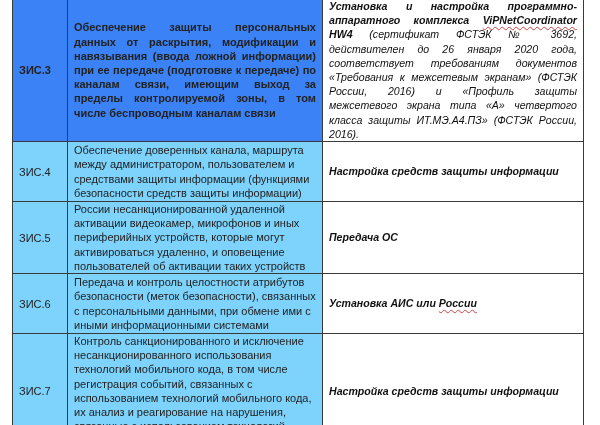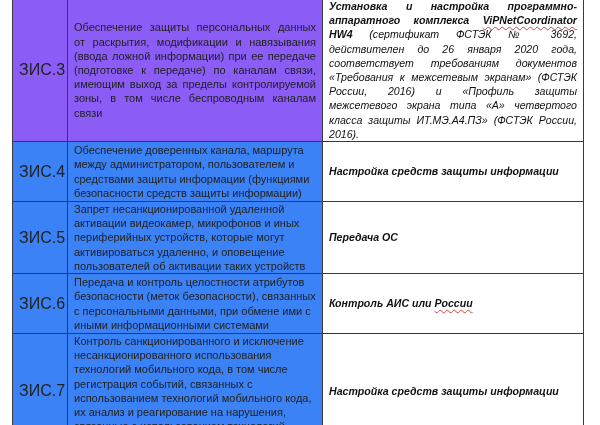--- a/index.html
+++ b/index.html
@@ -27,27 +27,27 @@
       border: 1.5px solid #3a3a3a;
       vertical-align: middle;
       padding: 0 6px;
       box-sizing: border-box;
     }
     .col-id { width: 55px; }
     .col-desc { width: 255px; }
     .col-measure { width: 261px; }
 
     .row-green .cell-id,
-    .row-green .cell-desc { background: #8b5cf6; }
+    .row-green .cell-desc { background: #3b82f6; font-weight: bold; }
     .row-pink .cell-id,
-    .row-pink .cell-desc { background: #3b82f6; }
+    .row-pink .cell-desc { background: #7dd3fc; }
     .cell-measure { background: #ffffff; }
 
     .cell-id {
-      font-size: 16px;
+      font-size: 11px;
       padding-left: 8px;
       color: #222;
     }
     .cell-desc {
       font-size: 11px;
       line-height: 14.2px;
       color: #222;
     }
     .row-green .cell-desc {
       text-align: justify;
@@ -109,36 +109,36 @@
       <td class="cell-measure">
         <span class="measure-bold">Настройка средств защиты информации</span>
       </td>
     </tr>
 
     <tr class="row-pink row-3">
       <td class="cell-id">
         <span>ЗИС.5</span>
       </td>
       <td class="cell-desc">
-        <span>Запрет несанкционированной удаленной активации видеокамер, микрофонов и иных периферийных устройств, которые могут активироваться удаленно, и оповещение пользователей об активации таких устройств</span>
+        <span>России несанкционированной удаленной активации видеокамер, микрофонов и иных периферийных устройств, которые могут активироваться удаленно, и оповещение пользователей об активации таких устройств</span>
       </td>
       <td class="cell-measure">
         <span class="measure-bold">Передача ОС</span>
       </td>
     </tr>
 
     <tr class="row-pink row-4">
       <td class="cell-id">
         <span>ЗИС.6</span>
       </td>
       <td class="cell-desc">
         <span>Передача и контроль целостности атрибутов безопасности (меток безопасности), связанных с персональными данными, при обмене ими с иными информационными системами</span>
       </td>
       <td class="cell-measure">
-        <span class="measure-bold">Контроль АИС или </span><span class="measure-bold spell">России</span>
+        <span class="measure-bold">Установка АИС или </span><span class="measure-bold spell">России</span>
       </td>
     </tr>
 
     <tr class="row-pink row-5">
       <td class="cell-id">
         <span>ЗИС.7</span>
       </td>
       <td class="cell-desc">
         <span>Контроль санкционированного и исключение несанкционированного использования технологий мобильного кода, в том числе регистрация событий, связанных с использованием технологий мобильного кода, их анализ и реагирование на нарушения, связанные с использованием технологий мобильного кода</span>
       </td>

